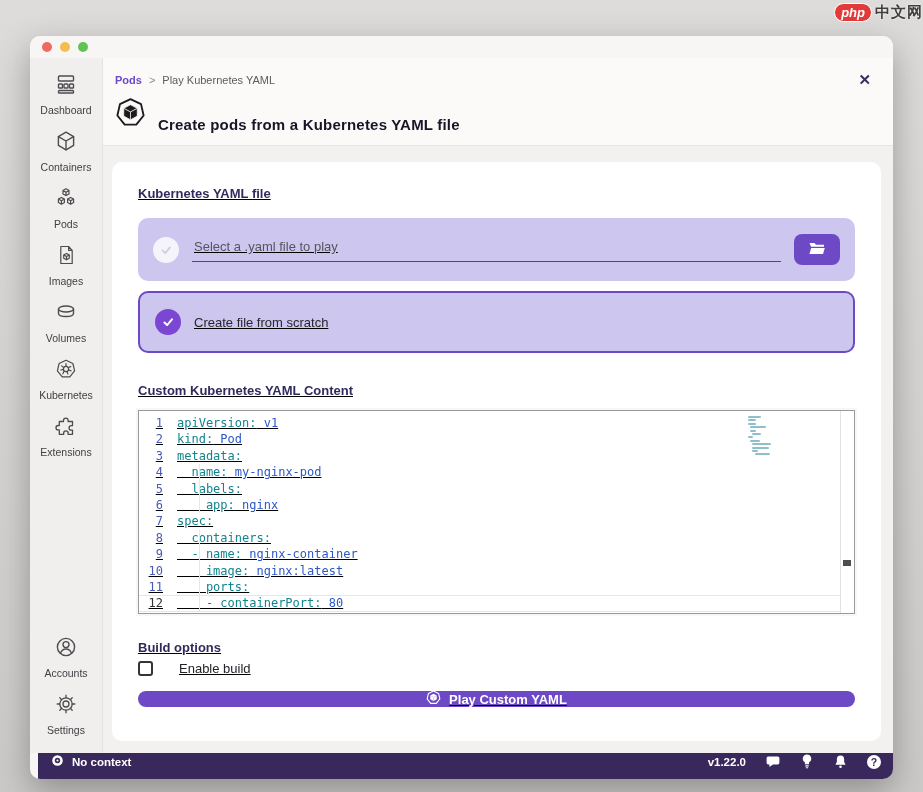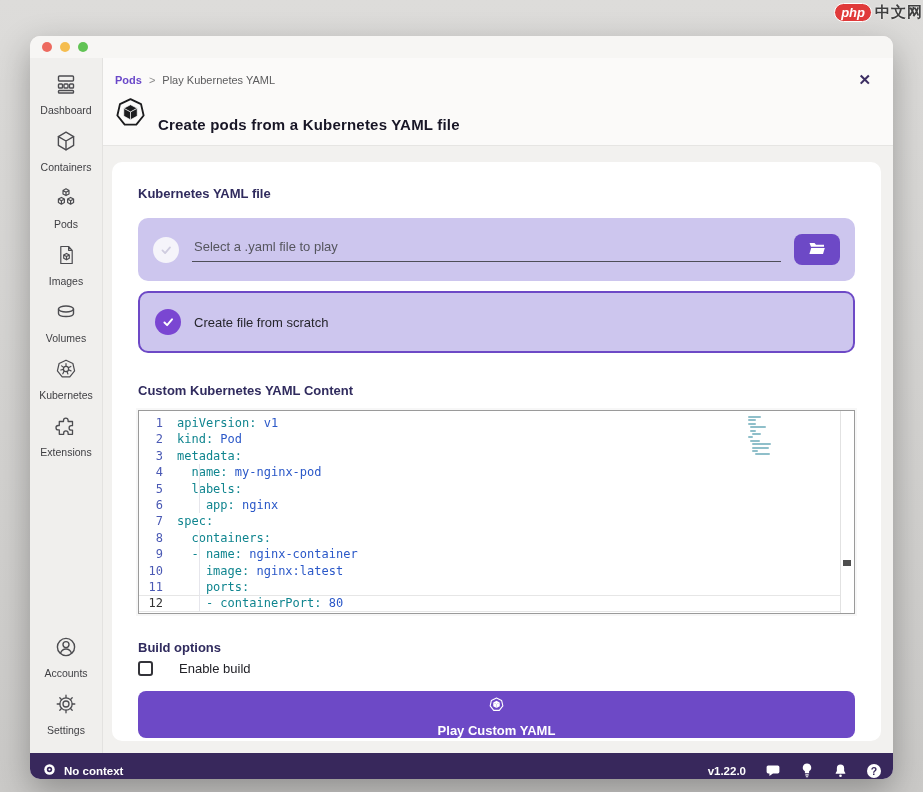--- a/index.html
+++ b/index.html
@@ -35,21 +35,21 @@
   .main { flex:1; display:flex; flex-direction:column; background:#fbfaf9; min-width:0; }
   .main-header { padding:14px 18px 12px 12px; }
   .crumb-row { display:flex; align-items:center; font-size:11px; gap:7px; }
   .crumb-parent { color:#6a48c9; font-weight:bold; cursor:pointer; }
   .crumb-sep { color:#8a8a8a; }
   .crumb-current { color:#5c5c5e; }
   .crumb-close { margin-left:auto; color:#3c2e63; font-size:15px; font-weight:bold; cursor:pointer; line-height:1; padding:0 4px; }
   .title-row { display:flex; align-items:center; gap:12px; margin-top:9px; }
   .page-title { font-size:15px; font-weight:bold; color:#181626; letter-spacing:.2px;margin-top:20px; }
 
-  .content { flex:1; background:#f2f1ef; border-top:1px solid #e6e5e3; padding:16px 12px 12px 9px; min-height:0; }
+  .content { flex:1; background:#f2f1ef; border-top:1px solid #e6e5e3; padding:16px 12px 12px 9px; min-height:0;text-decoration:underline; }
   .card { background:#ffffff; border-radius:10px; height:100%; padding:24px 26px 14px; }
 
   .section-label { font-size:13px; font-weight:bold; color:#302b5e; }
 
   .panel { background:var(--lavender); border-radius:10px; display:flex; align-items:center; gap:13px; padding:16px 15px; }
   .panel-file { margin-top:17px;border-radius:10px; }
   .panel-scratch { margin-top:10px; border:2px solid var(--accent); padding:16px 15px; cursor:pointer; }
   .check-circle { width:26px; height:26px; border-radius:50%; flex:0 0 auto; display:flex; align-items:center; justify-content:center; }
   .check-off { background:#f5f4fa; }
   .check-on { background:#7a46d2; }
@@ -76,27 +76,27 @@
   .minimap { position:absolute; top:5px; right:66px; width:40px; cursor:pointer; }
   .mm-line { height:2px; margin-bottom:1.4px; background:#8fbfca; border-radius:1px; }
   .ed-scrollbar { position:absolute; top:0; right:0; bottom:0; width:14px; border-left:1px solid #e2e2e2; background:#fff; }
   .ed-thumb { position:absolute; right:3px; top:74%; width:8px; height:6px; background:#4e4e4e; cursor:grab; }
 
   .build-label { margin-top:26px; }
   .checkbox-row { display:flex; align-items:center; gap:26px; margin-top:6px; cursor:pointer; }
   .checkbox { width:15px; height:15px; border:2px solid #333339; border-radius:3px; background:#fff; }
   .checkbox-label { font-size:13px; color:#222228; }
 
-  .play-btn { margin-top:15px; width:100%; height:47px; background:var(--accent); color:#fff; border:none;
+  .play-btn { margin-top:15px; width:100%; height:16px; background:var(--accent); color:#fff; border:none;
               border-radius:8px; font-size:13px; font-weight:bold; font-family:"Liberation Sans",sans-serif;
-              display:flex; align-items:center; justify-content:flex-end; gap:8px; cursor:pointer;flex-direction:column; }
+              display:flex; align-items:center; justify-content:center; gap:8px; cursor:pointer; }
 
   
-  .statusbar { flex:0 0 26px; background:var(--statusbar); display:flex; align-items:flex-end; padding:0 12px;
-               color:#fff; font-size:11.5px; }
+  .statusbar { flex:0 0 26px; background:var(--statusbar); display:flex; align-items:flex-start; padding:0 12px;
+               color:#fff; font-size:11.5px;margin-left:8px; }
   .sb-left { display:flex; align-items:center; gap:7px; cursor:pointer; }
   .sb-context { font-weight:bold; }
   .sb-right { margin-left:auto; display:flex; align-items:center; gap:19px; }
   .sb-version { font-weight:bold; }
   .sb-icon { display:flex; align-items:center; cursor:pointer; }
   .help-circle { width:14px; height:14px; border-radius:50%; background:#fff; color:var(--statusbar);
                  font-size:10.5px; font-weight:bold; display:flex; align-items:center; justify-content:center; }
 </style>
 </head>
 <body>

